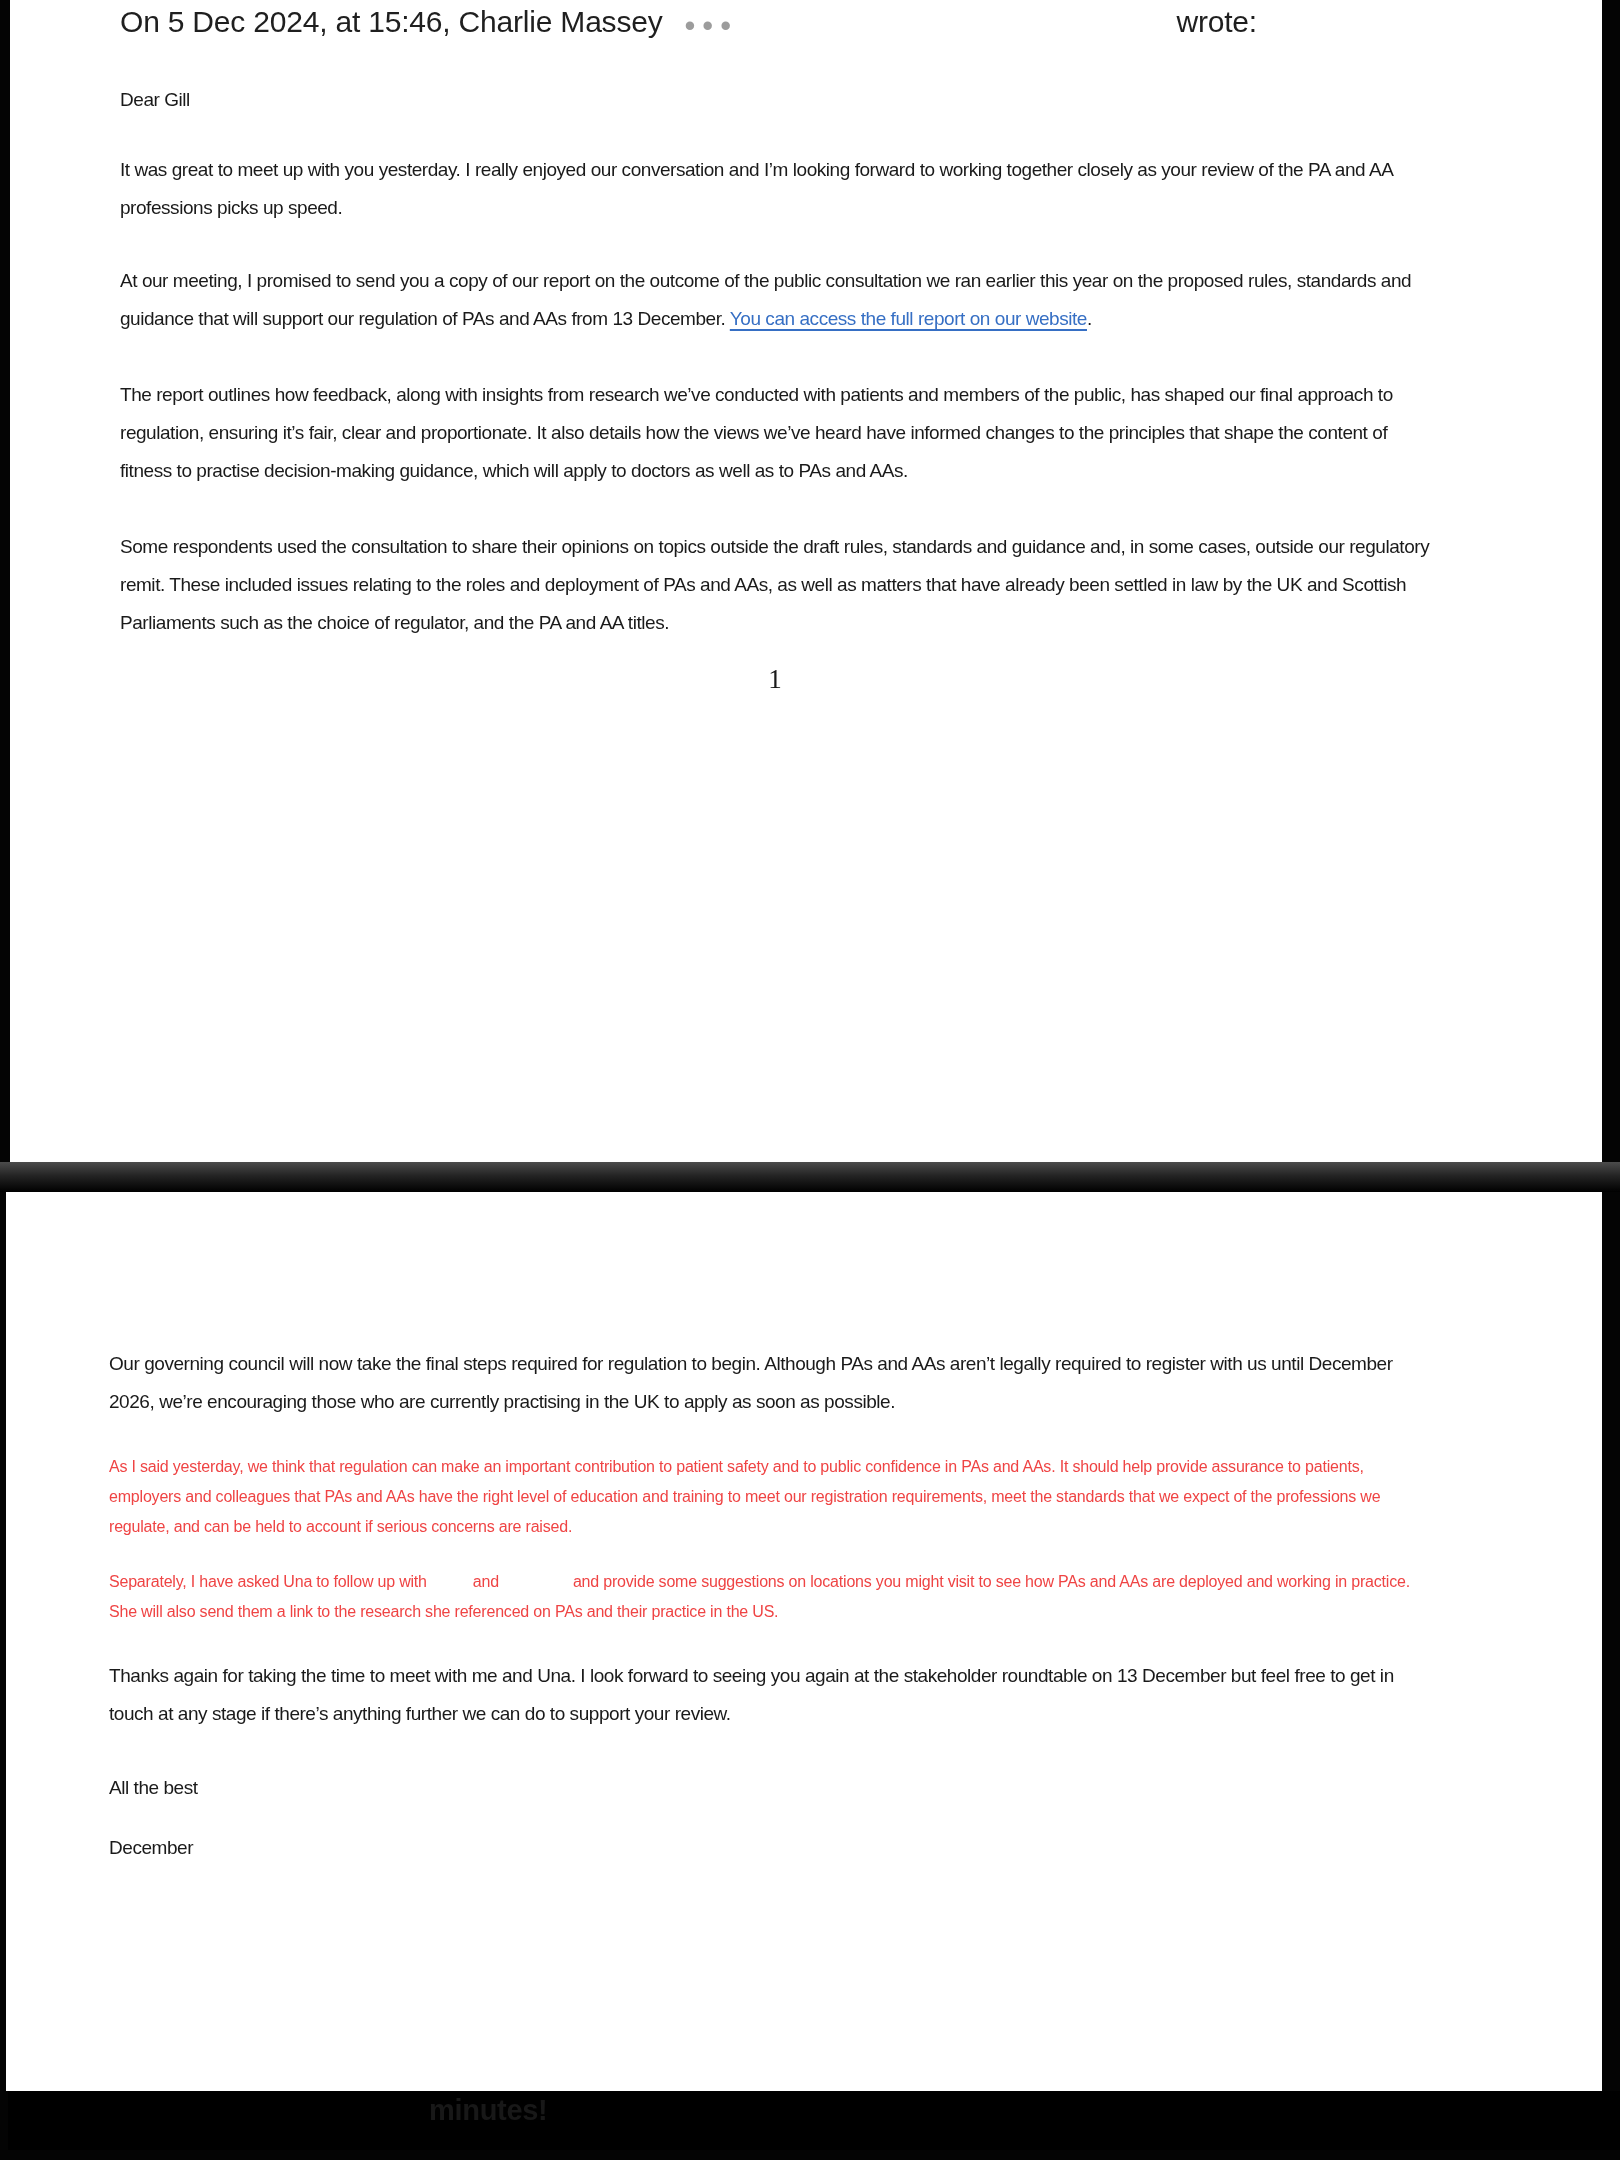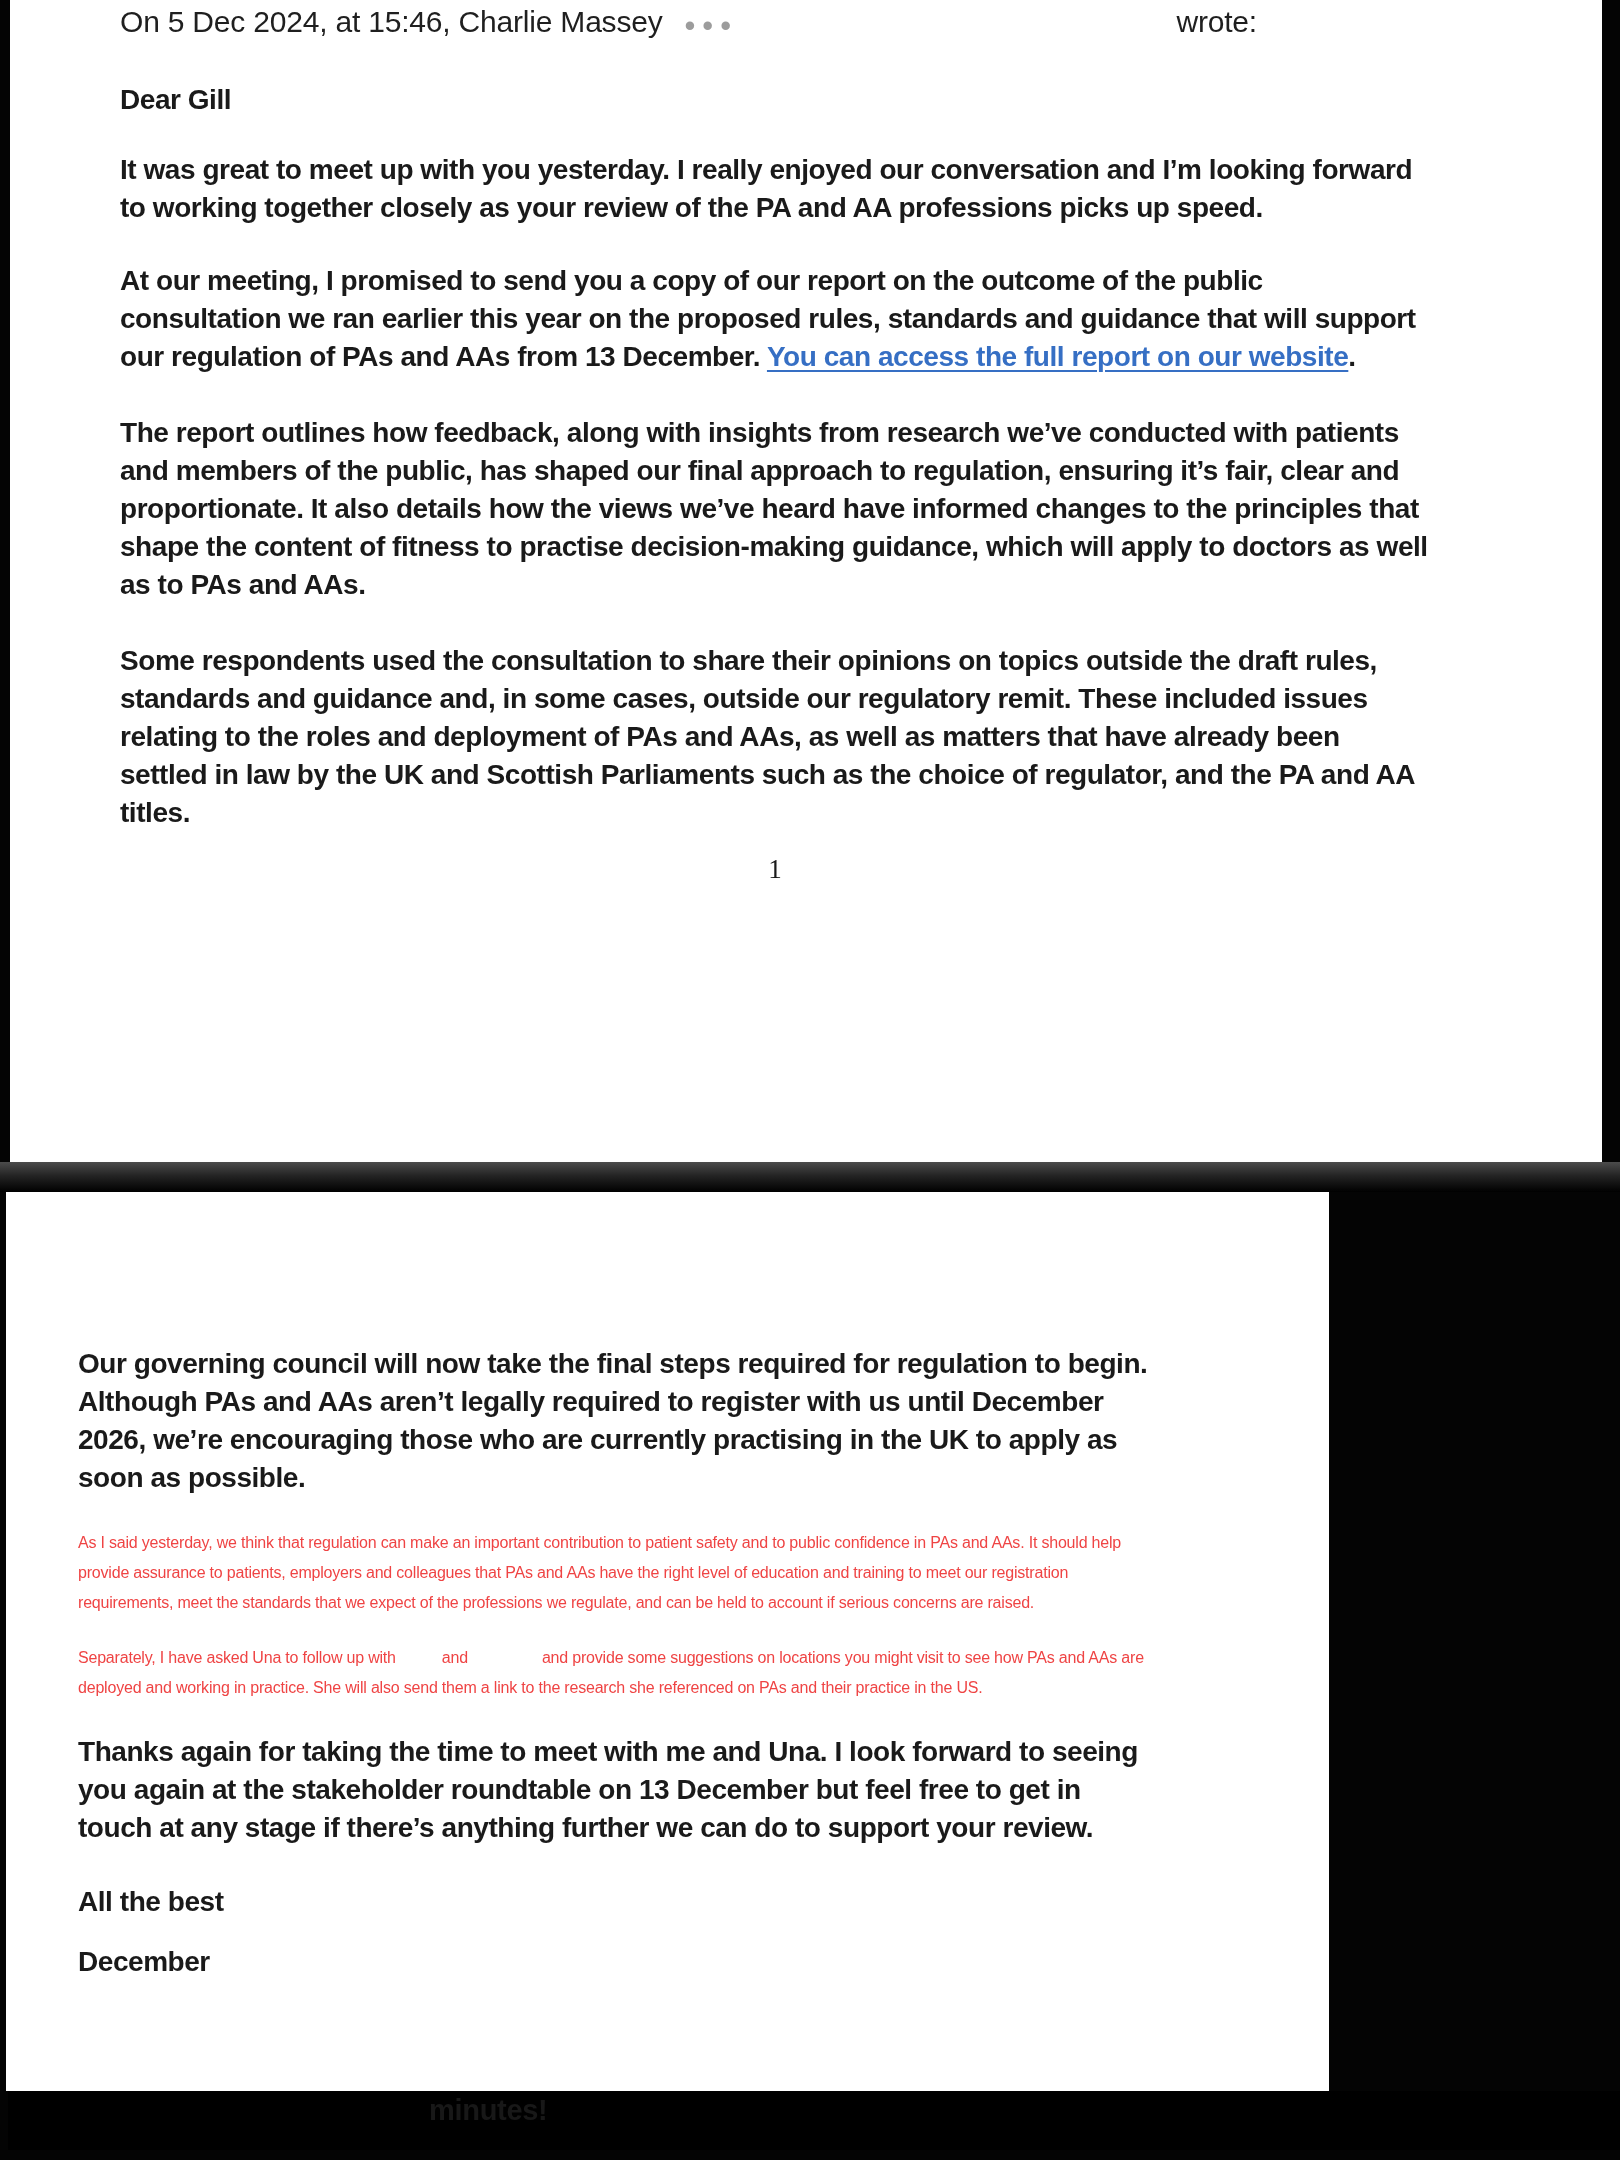--- a/index.html
+++ b/index.html
@@ -13,22 +13,22 @@
   .page{
     position:absolute;
     background:#ffffff;
     box-sizing:border-box;
   }
   #page1{
     left:10px;top:0;width:1592px;height:1162px;
     padding:0 172px 0 110px;
   }
   #page2{
-    left:6px;top:1192px;width:1323px;height:899px;
-    padding:0 172px 0 72px;
+    left:6px;top:1192px;width:1596px;height:899px;
+    padding:0 172px 0 103px;
   }
   #separator-band{
     position:absolute;left:0;top:1162px;width:1620px;height:30px;
     background:linear-gradient(180deg,#4c4c4c 0%,#242424 45%,#000000 100%);
   }
   #footer-band{
     position:absolute;left:8px;top:2091px;width:1620px;height:59px;
     background:#000000;
   }
   .footer-ghost-text{
@@ -44,22 +44,22 @@
     letter-spacing:-0.2px;
   }
   .hdr .dots{
     margin-left:22px;margin-top:7px;
     color:#9c9c9c;font-size:31px;line-height:31px;letter-spacing:7px;
     user-select:none;
   }
   .hdr .wrote{margin-left:auto;margin-right:173px;}
   
   .fb{
-    font-weight:bold;
-    font-size:28px;line-height:38px;
+    font-weight:normal;
+    font-size:19px;line-height:38px;
     color:#1a1a1a;letter-spacing:-0.45px;
     margin:0;
   }
   
   .fs{
     font-weight:normal;
     font-size:16px;line-height:30px;
     color:#ef4444;letter-spacing:-0.2px;
     margin:0;
   }

